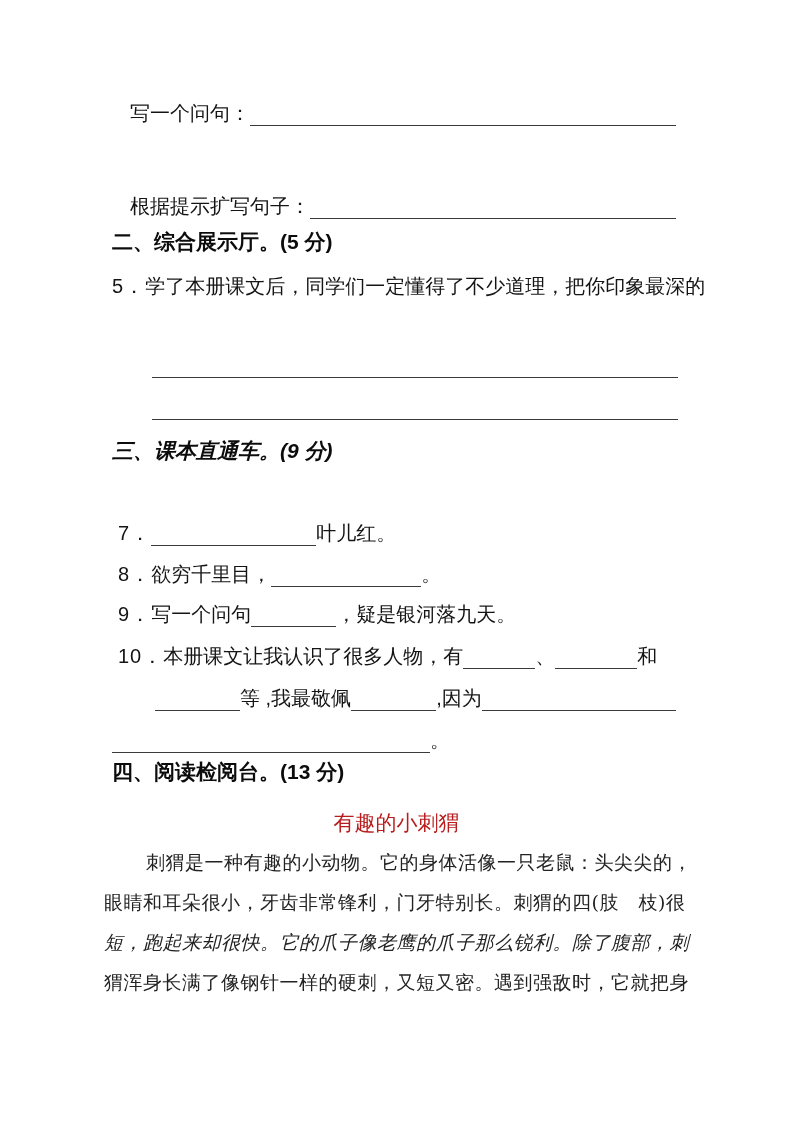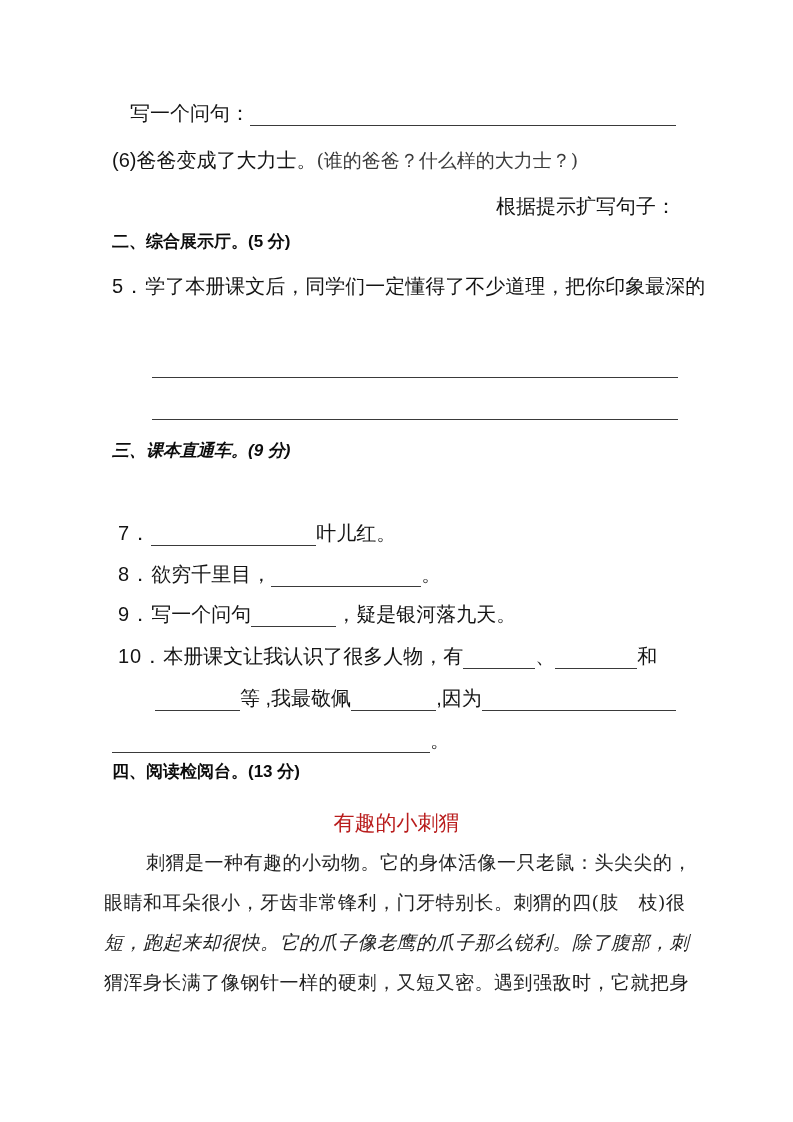--- a/index.html
+++ b/index.html
@@ -7,45 +7,42 @@
     width:793px;height:1122px;background:#ffffff;position:relative;
     font-family:"Liberation Sans",sans-serif;color:#111;overflow:hidden;
   }
   .page{position:absolute;inset:0;}
   .row{position:absolute;white-space:nowrap;font-size:20px;line-height:26px;color:#141414;}
   .flexrow{display:flex;align-items:flex-end;}
   .num{letter-spacing:1px;}
   .blank{display:inline-block;border-bottom:1px solid #3a3a3a;height:19px;vertical-align:bottom;}
   .blank-grow{flex:1;border-bottom:1px solid #3a3a3a;height:19px;}
   .hint{font-family:"DejaVu Serif","Liberation Serif",serif;font-size:19px;color:#3c3c3c;}
-  .sec-header{font-weight:bold;font-size:17px;color:#0c0c0c;}
+  .sec-header{font-weight:bold;font-size:21px;color:#0c0c0c;}
   .sec-header .pts{font-weight:bold;}
   .ruled{position:absolute;border-bottom:1px solid #3a3a3a;}
   .passage-title{position:absolute;left:112px;right:112px;text-align:center;
     font-size:21px;color:#b91c1c;}
   .passage-line{position:absolute;left:104px;width:580px;
     font-family:"DejaVu Serif","Liberation Serif",serif;font-size:19px;color:#222;
     letter-spacing:0.5px;text-align:justify;text-align-last:justify;white-space:nowrap;}
   .indent{text-indent:42px;}
 </style>
 </head>
 <body>
 
 <div class="page">
 
   <div class="row flexrow" style="top:100px;left:130px;width:546px;text-align:center;">
     <span>写一个问句：</span>
     <span class="blank-grow"></span>
   </div>
 
-  <div class="row" style="top:147px;left:112px;">
-    <span>(6)</span><span>爸爸变成了大力士。</span><span class="hint">(谁的爸爸？什么样的大力士？)</span>
-  </div>
 
-  <div class="row flexrow" style="top:193px;left:130px;width:546px;flex-direction:column;">
+  <div class="row flexrow" style="top:193px;left:130px;width:546px;">
     <span>根据提示扩写句子：</span>
     <span class="blank-grow"></span>
   </div>
 
   <div class="row sec-header" style="top:229px;left:112px;">
     <span>二、综合展示厅。</span><span class="pts">(5 分)</span>
   </div>
 
   <div class="row" style="top:273px;left:112px;">
     <span class="num">5．</span><span>学了本册课文后，同学们一定懂得了不少道理，把你印象最深的</span>

